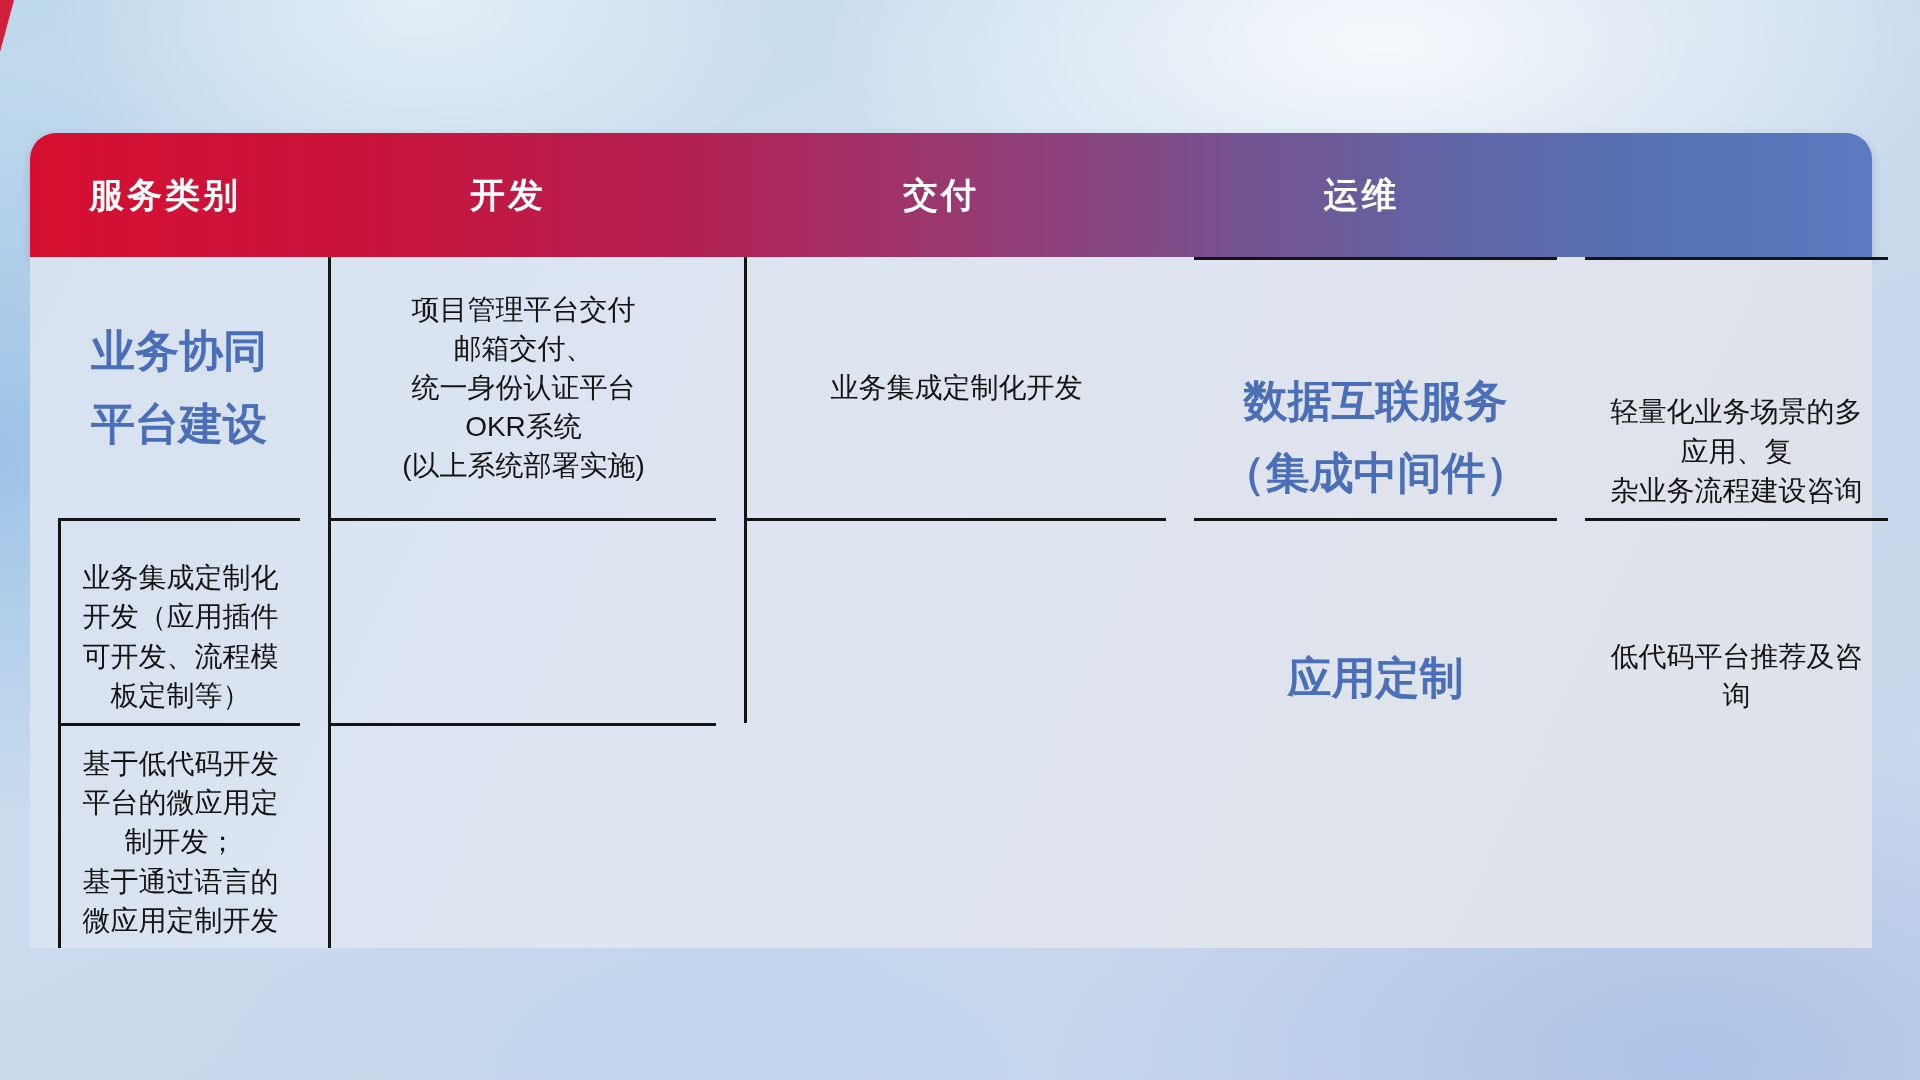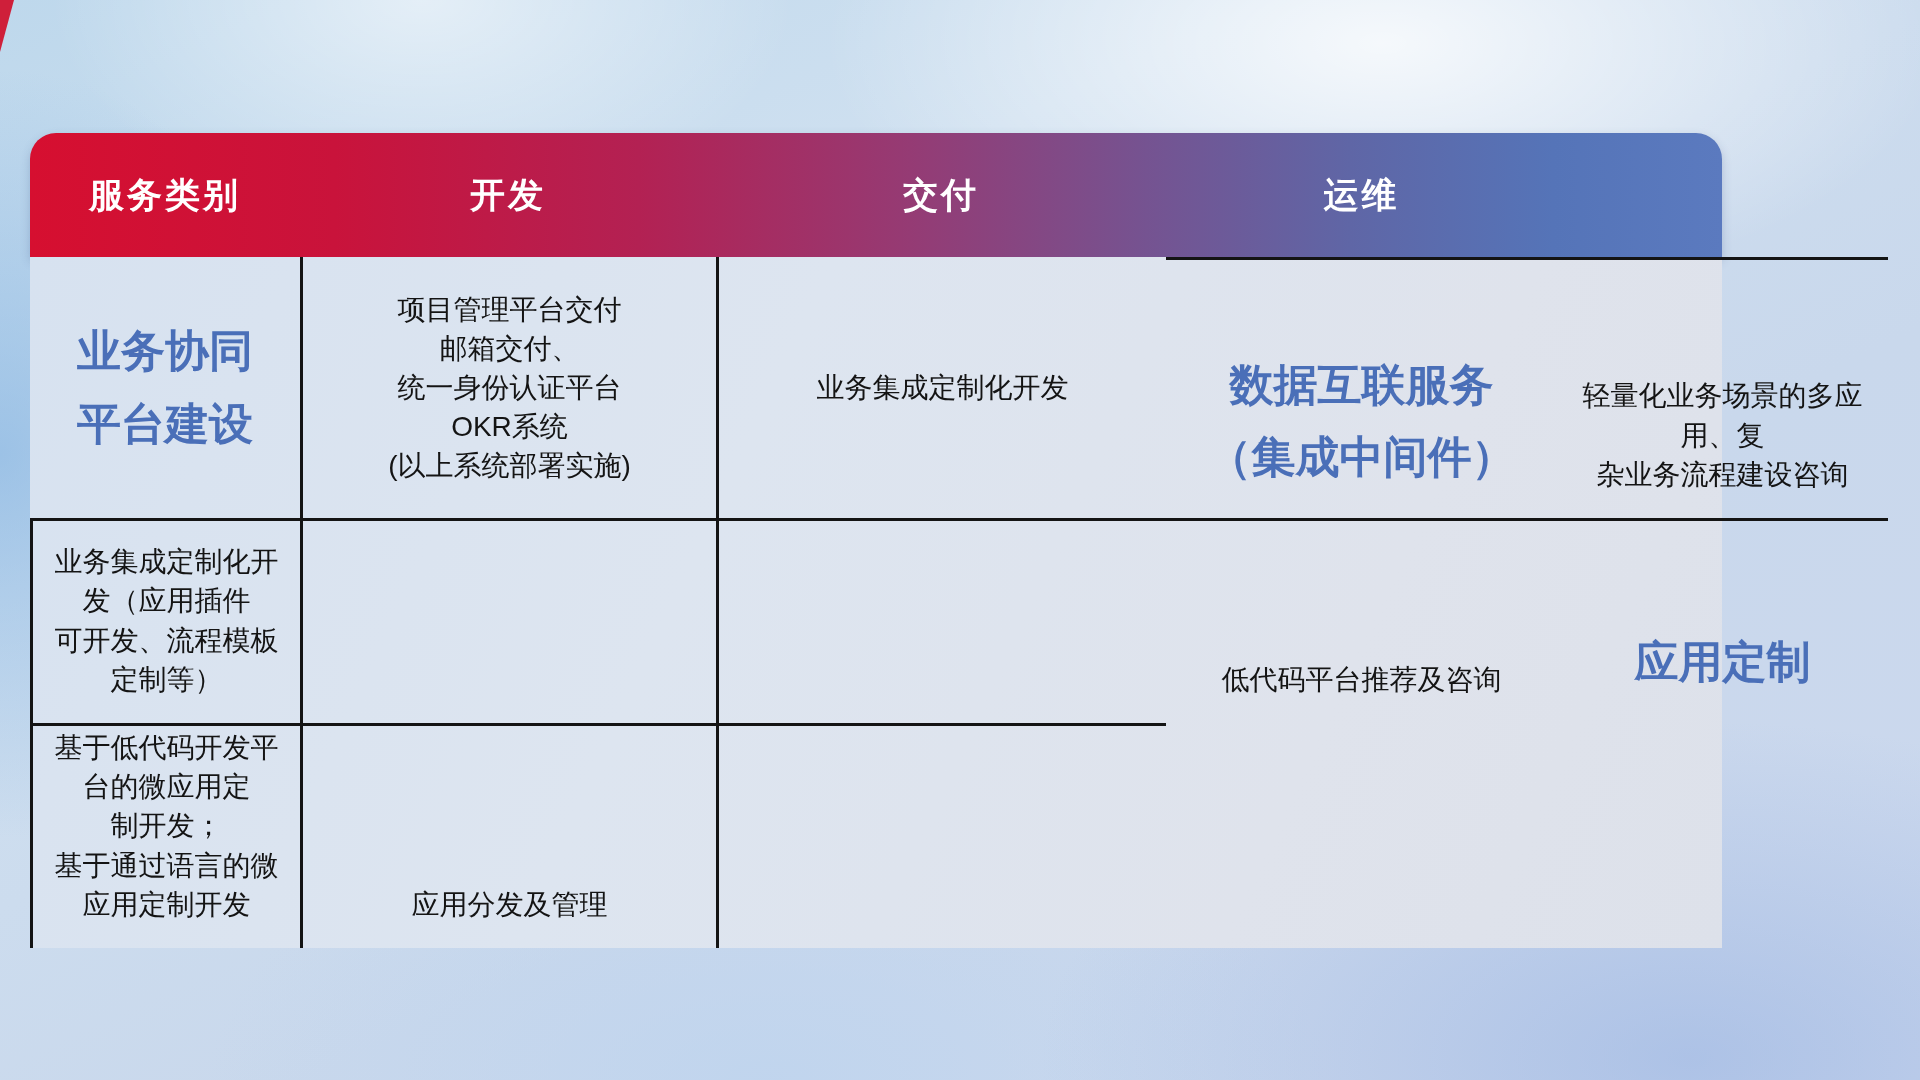--- a/index.html
+++ b/index.html
@@ -16,21 +16,21 @@
     position: relative;
   }
 
   .corner-accent {
     position: absolute; left: 0; top: 0; width: 14px; height: 52px;
     clip-path: polygon(0 0, 100% 0, 0 100%);
     background: #cf1f3a;
   }
 
   .service-table {
-    position: absolute; left: 30px; top: 133px; width: 1692px; height: 815px;
+    position: absolute; left: 30px; top: 133px; width: 1842px; height: 815px;
   }
 
   .table-header {
     display: grid;
     grid-template-columns: 270px 416px 450px 391px 331px;
     height: 124px;
     border-radius: 26px 26px 0 0;
     background: linear-gradient(90deg,
       #d60f30 0%, #c9133b 18%, #b32153 36%, #953b74 52%,
       #755391 66%, #5f66a6 78%, #5574b8 90%, #5b7abf 100%);
@@ -43,21 +43,21 @@
 
   .table-body {
     display: grid;
     grid-template-columns: 270px 416px 450px 391px 331px;
     grid-template-rows: 261px 205px 225px;
     height: 691px;
     background: linear-gradient(115deg, #d7e2f0 0%, #dde5f0 40%, #dfe3ec 75%, #dde1ea 100%);
   }
   .cell {
     display: flex; align-items: center; justify-content: center;
-    text-align: center; padding: 24px 14px;
+    text-align: center; padding: 8px 14px; margin-left: 28px;
   }
   .cell-text {
     white-space: pre-line;
     font-size: 28px; line-height: 1.40; color: #141414;
   }
   .category .cell-text {
     font-size: 44px; font-weight: bold; color: #4a6fb8; line-height: 1.65;
   }
   
   .vline { border-left: 3px solid #141414; }
@@ -115,32 +115,29 @@
       <span class="cell-text">业务集成定制化开发（应用插件
 可开发、流程模板定制等）</span>
     </div>
     <div class="cell vline hline">
       <span class="cell-text"></span>
     </div>
     <div class="cell vline hline">
       <span class="cell-text"></span>
     </div>
 
+    <div class="cell category hline">
+      <span class="cell-text">应用定制</span>
+    </div>
     <div class="cell hline">
       <span class="cell-text">低代码平台推荐及咨询</span>
-    </div>
-    <div class="cell category hline">
-      <span class="cell-text">应用定制</span>
     </div>
     <div class="cell vline hline">
       <span class="cell-text">基于低代码开发平台的微应用定
 制开发；
 基于通过语言的微应用定制开发</span>
-    </div>
-    <div class="cell vline hline">
-      <span class="cell-text">应用分发及管理</span>
     </div>
     <div class="cell vline hline">
       <span class="cell-text"></span>
     </div>
 
   </div>
 </div>
 
 </body></html>

